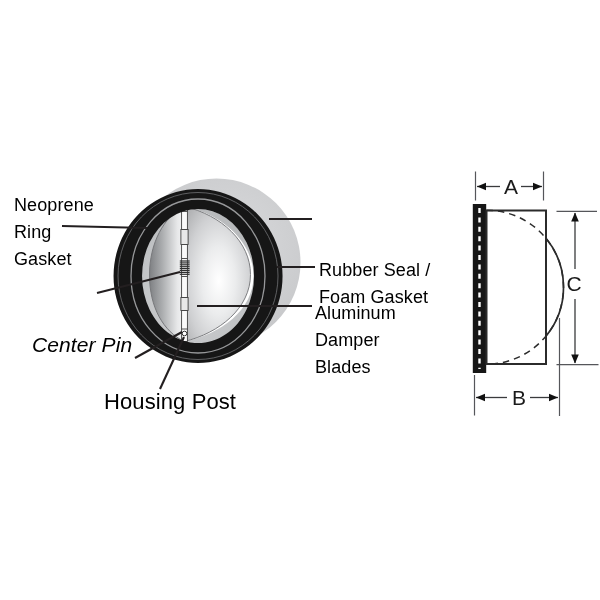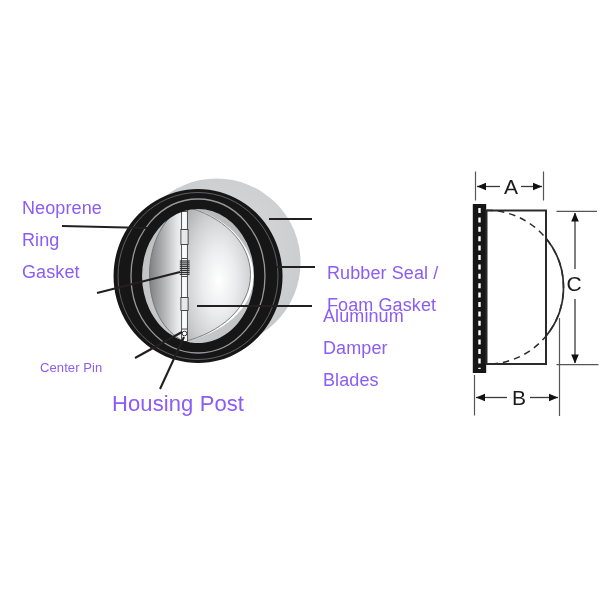--- a/index.html
+++ b/index.html
@@ -1,25 +1,25 @@
 <!DOCTYPE html>
 <html><head>
 <meta charset="utf-8">
 <style>
   html,body{margin:0;padding:0;background:#ffffff;}
   #stage{
     position:relative;width:600px;height:600px;background:#ffffff;overflow:hidden;
     font-family:"Liberation Sans","DejaVu Sans",sans-serif;color:#231f20;
   }
   #art{position:absolute;left:0;top:0;}
-  .lbl{position:absolute;white-space:pre-line;font-size:18px;line-height:32px;
-       color:#8b5cf6;letter-spacing:0.1px;margin-left:8px;}
+  .lbl{position:absolute;white-space:pre-line;font-size:18px;line-height:27px;
+       color:#000000;letter-spacing:0.1px;}
   .lbl-neoprene{left:14px;top:192px;}
   .lbl-springs{left:13px;top:291px;}
-  .lbl-centerpin{left:32px;top:352px;font-size:13px;}
+  .lbl-centerpin{left:32px;top:331px;font-size:21px;font-style:italic;}
   .lbl-centerpost{left:104px;top:388px;font-size:22px;}
   .lbl-galvanized{left:315px;top:197px;}
   .lbl-rubber{left:319px;top:257px;}
   .lbl-aluminum{left:315px;top:300px;}
   .dim{position:absolute;width:22px;text-align:center;font-size:21px;color:#1a1a1a;}
   .dim-a{left:500px;top:175px;}
   .dim-b{left:508px;top:386px;}
   .dim-c{left:563px;top:272px;}
 </style>
 </head>

